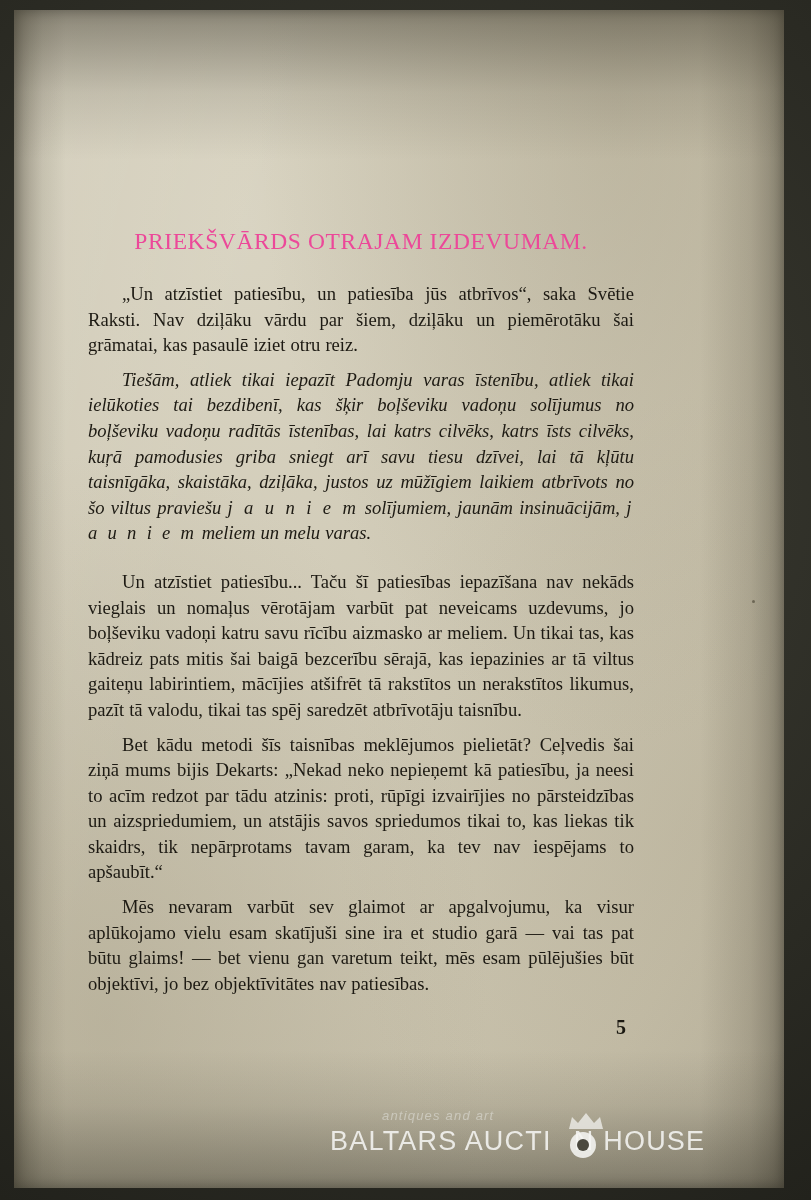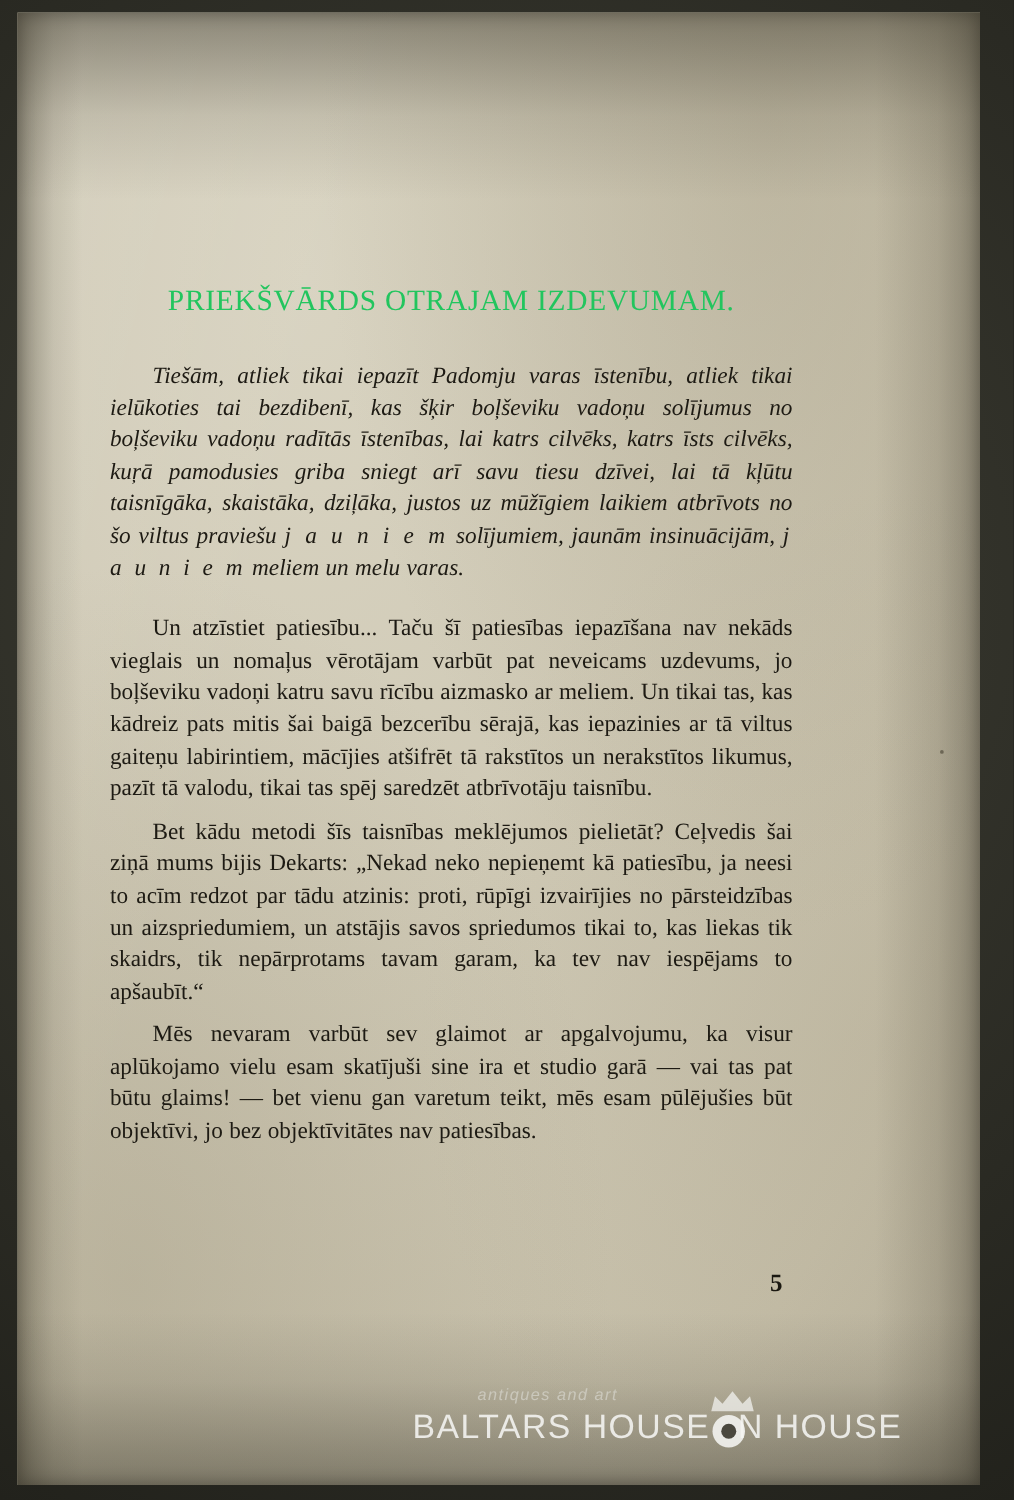--- a/index.html
+++ b/index.html
@@ -91,21 +91,21 @@
     top: 228px;
     width: 546px;
     color: #201d16;
   }
   .heading {
     font-family: "Liberation Serif", serif;
     font-size: 23.5px;
     letter-spacing: 0.6px;
     text-align: center;
     margin: 0 0 26px 0;
-    color: #22c55e;
+    color: #ec4899;
     font-weight: normal;
   }
   p {
     margin: 0 0 2px 0;
     font-size: 18.6px;
     line-height: 25.6px;
     text-align: justify;
     text-indent: 34px;
     color: #1d1a13;
     word-spacing: 0.4px;
@@ -203,20 +203,21 @@
   <div class="page"></div>
   <div class="spine-shadow"></div>
   <div class="edge-shadow"></div>
   <div class="top-shadow"></div>
   <div class="bottom-shadow"></div>
   <div class="speck"></div>
 
   <div class="text-block">
     <h1 class="heading">PRIEKŠVĀRDS OTRAJAM IZDEVUMAM.</h1>
 
+    <p>„Un atzīstiet patiesību, un patiesība jūs atbrīvos“, saka Svētie Raksti. Nav dziļāku vārdu par šiem, dziļāku un piemērotāku šai grāmatai, kas pasaulē iziet otru reiz.</p>
     <div class="gap"></div>
 
     <p class="tight"><span>Tiešām, atliek tikai iepazīt Padomju varas īstenību, atliek tikai ielūkoties tai bezdibenī, kas šķir boļševiku vadoņu solījumus no boļševiku vadoņu radītās īstenības, lai katrs cilvēks, katrs īsts cilvēks, kuŗā pamodusies griba sniegt arī savu tiesu dzīvei, lai tā kļūtu taisnīgāka, skaistāka, dziļāka, justos uz mūžīgiem laikiem atbrīvots no šo viltus praviešu</span> <span class="spaced">j a u n i e m</span><span> solījumiem, jaunām insinuācijām, </span><span class="spaced">j a u n i e m</span><span> meliem un melu varas.</span></p>
     <div class="gap"></div>
 
     <p>Un atzīstiet patiesību... Taču šī patiesības iepazīšana nav nekāds vieglais un nomaļus vērotājam varbūt pat neveicams uzdevums, jo boļševiku vadoņi katru savu rīcību aizmasko ar meliem. Un tikai tas, kas kādreiz pats mitis šai baigā bezcerību sērajā, kas iepazinies ar tā viltus gaiteņu labirintiem, mācījies atšifrēt tā rakstītos un nerakstītos likumus, pazīt tā valodu, tikai tas spēj saredzēt atbrīvotāju taisnību.</p>
     <div class="gap"></div>
 
     <p>Bet kādu metodi šīs taisnības meklējumos pielietāt? Ceļvedis šai ziņā mums bijis Dekarts: „Nekad neko nepieņemt kā patiesību, ja neesi to acīm redzot par tādu atzinis: proti, rūpīgi izvairījies no pārsteidzības un aizspriedumiem, un atstājis savos spriedumos tikai to, kas liekas tik skaidrs, tik nepārprotams tavam garam, ka tev nav iespējams to apšaubīt.“</p>
     <div class="gap"></div>
@@ -224,16 +225,16 @@
     <p><span>Mēs nevaram varbūt sev glaimot ar apgalvojumu, ka visur aplūkojamo vielu esam skatījuši <span class="ital">sine ira et studio</span> garā — vai tas pat būtu glaims! — bet vienu gan varetum teikt, mēs esam pūlējušies būt objektīvi, jo bez objektīvitātes nav patiesības.</span></p>
   </div>
 
   <div class="folio">5</div>
 
   <div class="watermark">
     <div class="wm-small">antiques and art</div>
     <svg class="wm-crown" viewBox="0 0 40 22">
       <path d="M3 19 L6 7 L12 13 L20 3 L28 13 L34 7 L37 19 Z" fill="rgba(245,245,242,0.85)"></path>
     </svg>
-    <div class="wm-main"><span>BALTARS HOUSE</span><span style="opacity:0">O</span><span>N HOUSE</span></div>
+    <div class="wm-main"><span>BALTARS AUCTI</span><span style="opacity:0">O</span><span>N HOUSE</span></div>
     <div class="wm-disc"></div>
   </div>
 </div>
 
 </body></html>

